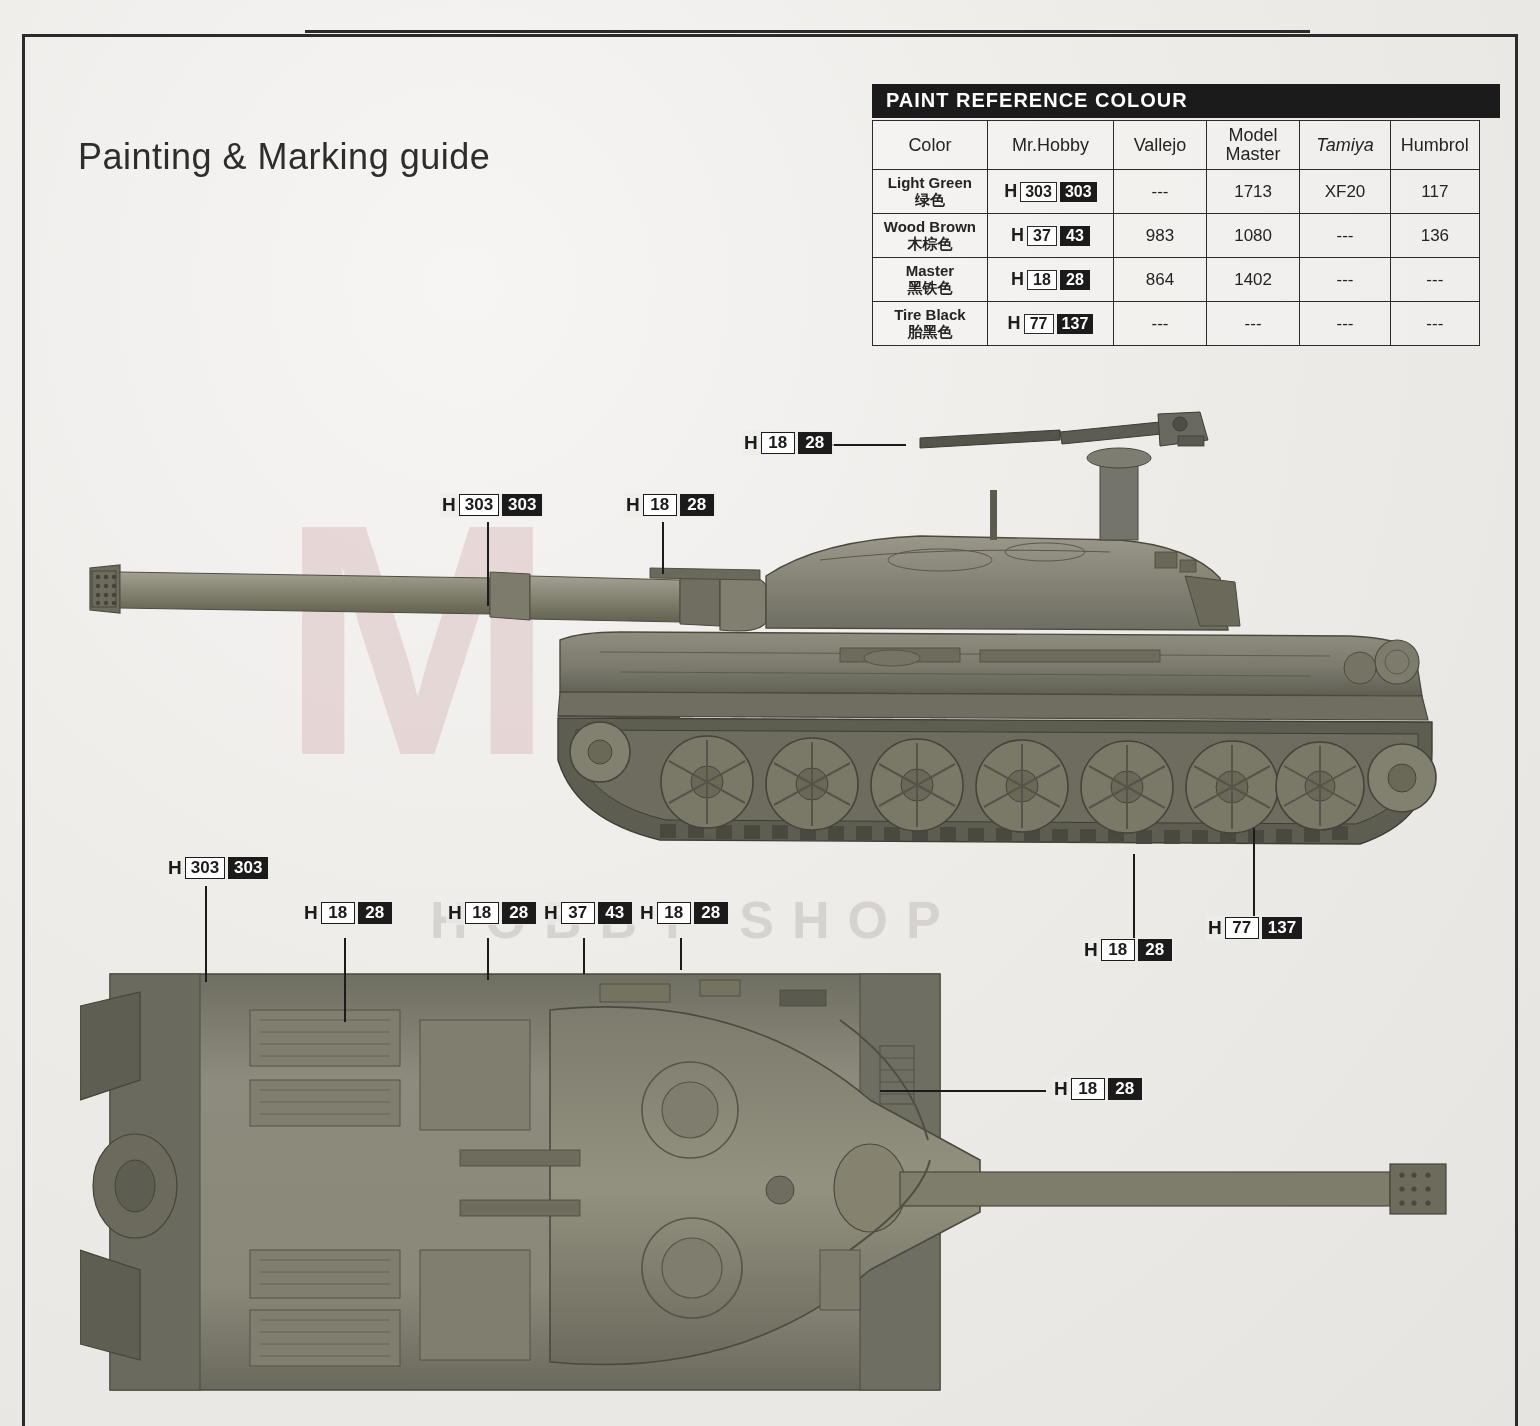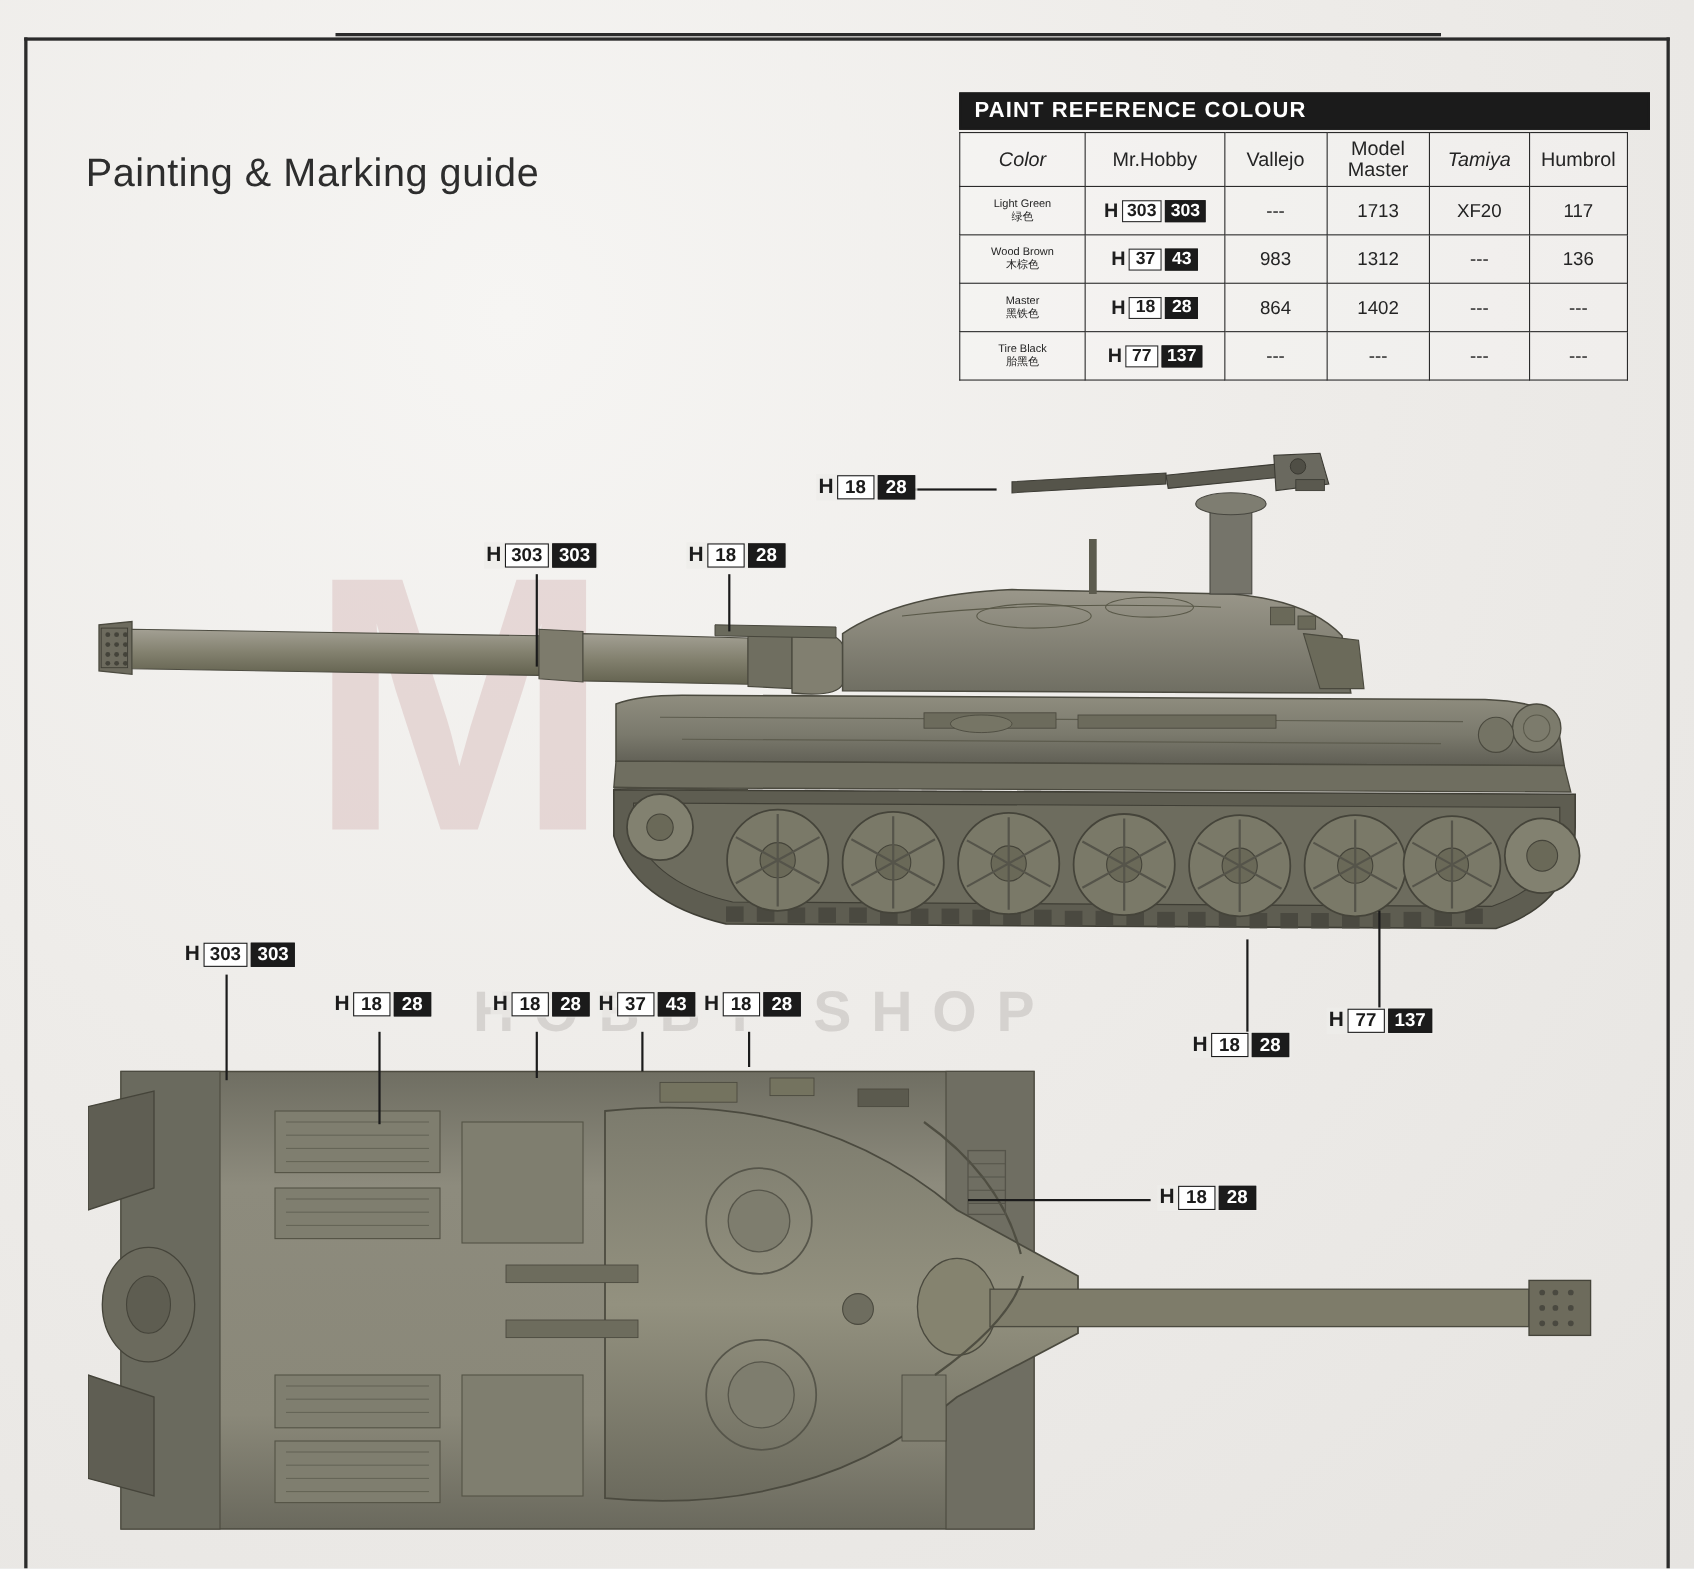--- a/index.html
+++ b/index.html
@@ -52,27 +52,27 @@
   table.paint th,table.paint td{
     border:1.5px solid #2b2b2b;
     text-align:center;
     font-size:17px;
     color:#242424;
     padding:2px 2px;
     height:39px;
     vertical-align:middle;
   }
   table.paint th{font-weight:normal;font-size:18px;height:44px;}
-  th.c-color{width:124px;font-style:italic;}
+  th.c-color{width:124px;}
   th.c-hobby{width:128px;}
   th.c-vallejo{width:96px;}
   th.c-mm{width:96px;line-height:1.05;}
   th.c-tamiya{width:92px;font-style:italic;}
   th.c-humbrol{width:88px;}
-  .colname{font-weight:normal;font-size:10px;line-height:1.12;display:block;}
+  .colname{font-weight:bold;font-size:15px;line-height:1.12;display:block;}
   
   .hchip{display:inline-flex;align-items:center;gap:3px;font-size:17px;color:#1e1e1e;}
   .hchip .h{font-weight:bold;font-size:18px;}
   .hchip .w{background:#fff;border:1.2px solid #2b2b2b;padding:0 4px;min-width:20px;display:inline-block;text-align:center;font-weight:bold;font-size:16px;}
   .hchip .b{background:#1b1b1b;color:#fff;border:1.2px solid #1b1b1b;padding:0 4px;min-width:20px;display:inline-block;text-align:center;font-weight:bold;font-size:16px;}
   .wm-text{
     position:absolute;left:600px;top:660px;
     font-size:96px;font-weight:bold;color:#b9b5b2;
     opacity:0.55;letter-spacing:6px;
   }
@@ -155,21 +155,21 @@
             <span class="colname cn">木棕色</span>
           </td>
           <td>
             <span class="hchip">
               <span class="h">H</span>
               <span class="w">37</span>
               <span class="b">43</span>
             </span>
           </td>
           <td>983</td>
-          <td>1312</td>
+          <td>1080</td>
           <td>---</td>
           <td>136</td>
         </tr>
         <tr>
           <td>
             <span class="colname">Master</span>
             <span class="colname cn">黑铁色</span>
           </td>
           <td>
             <span class="hchip">

